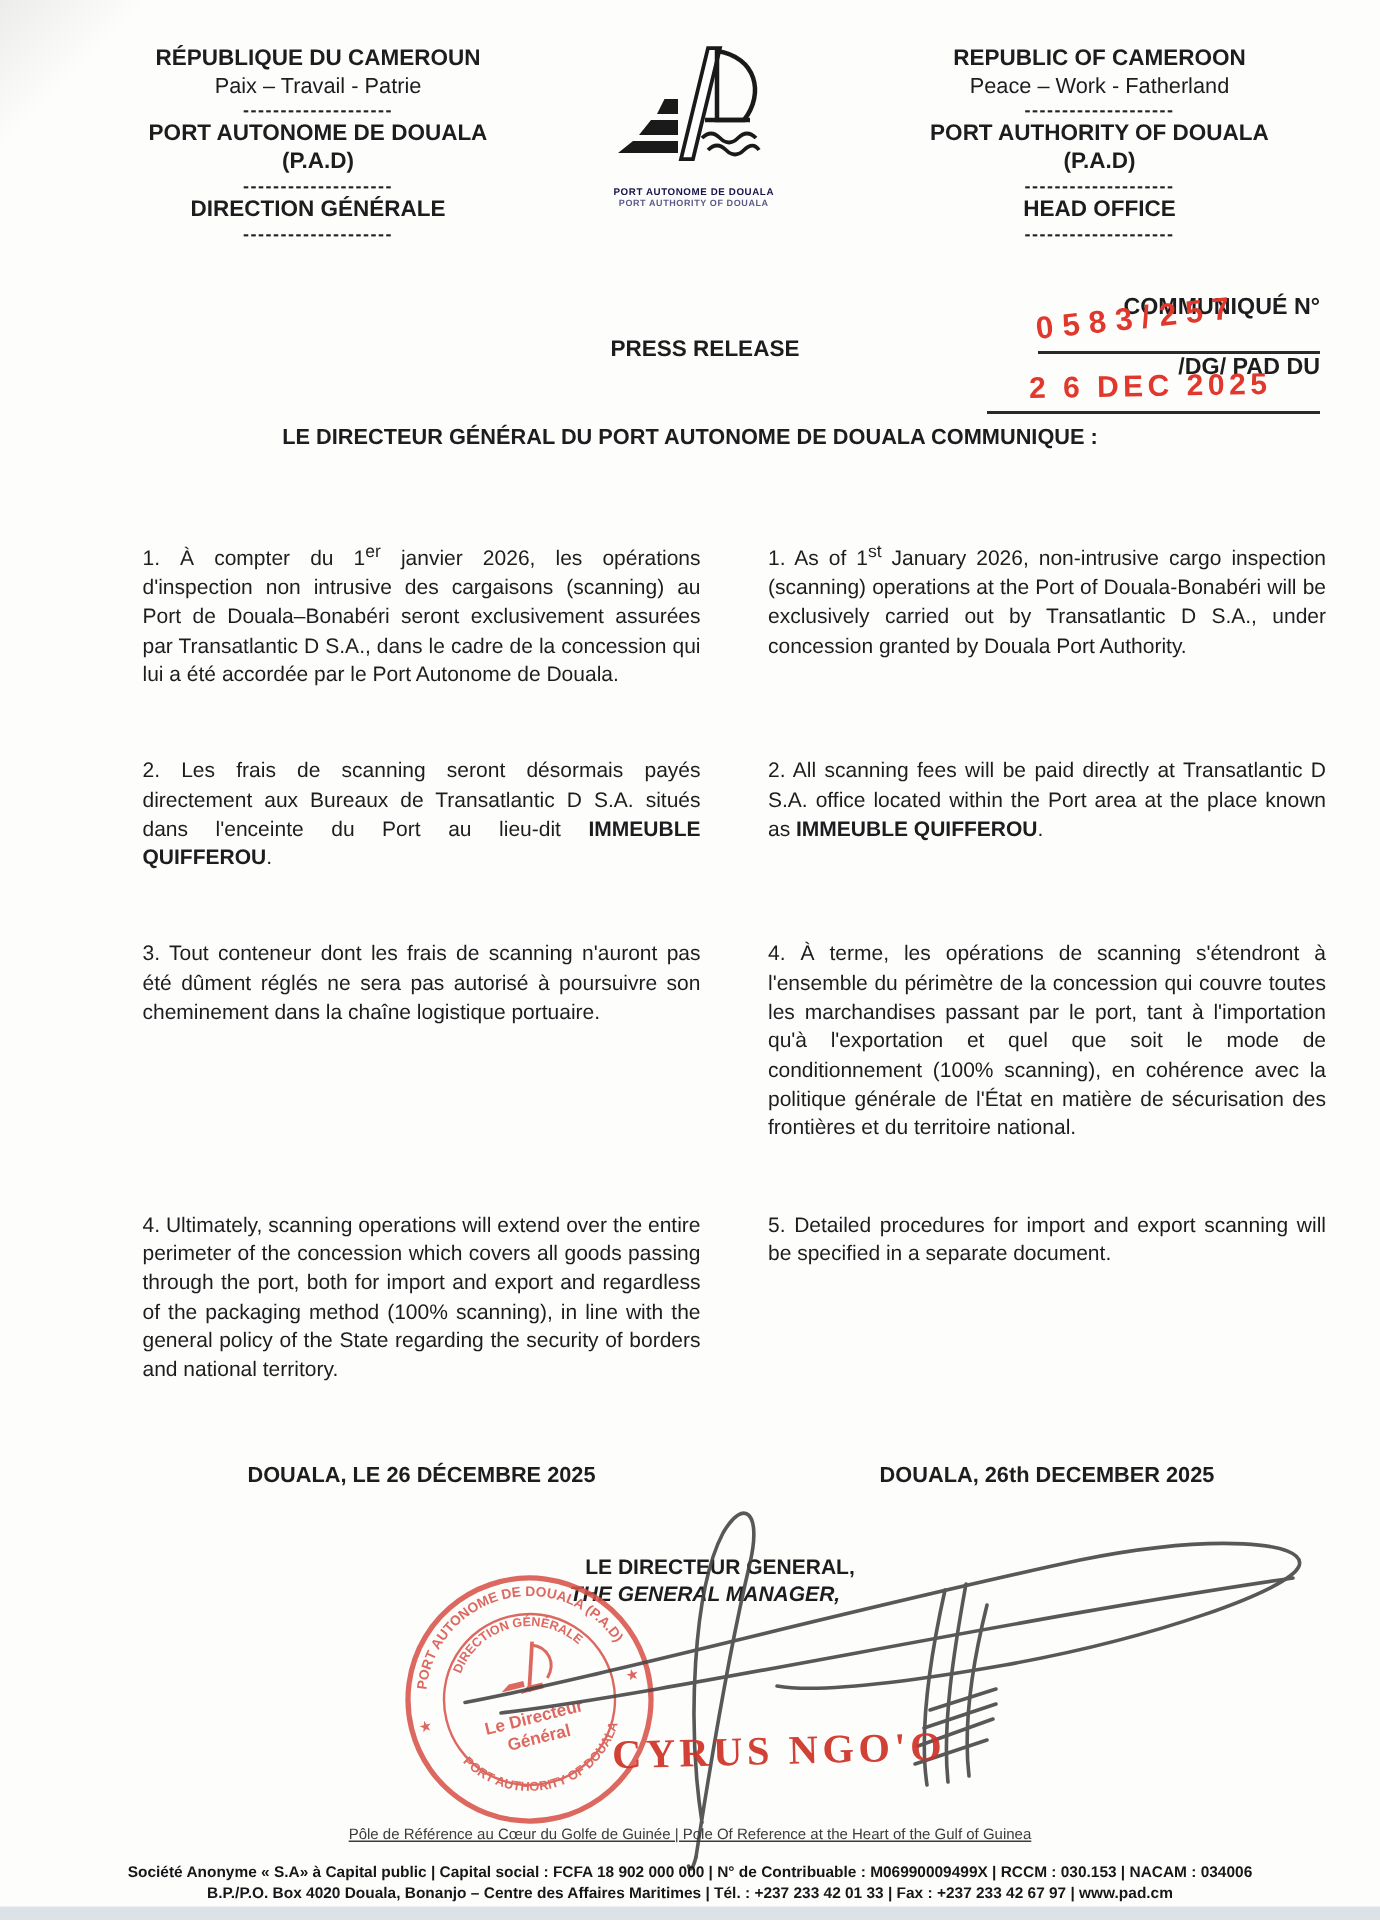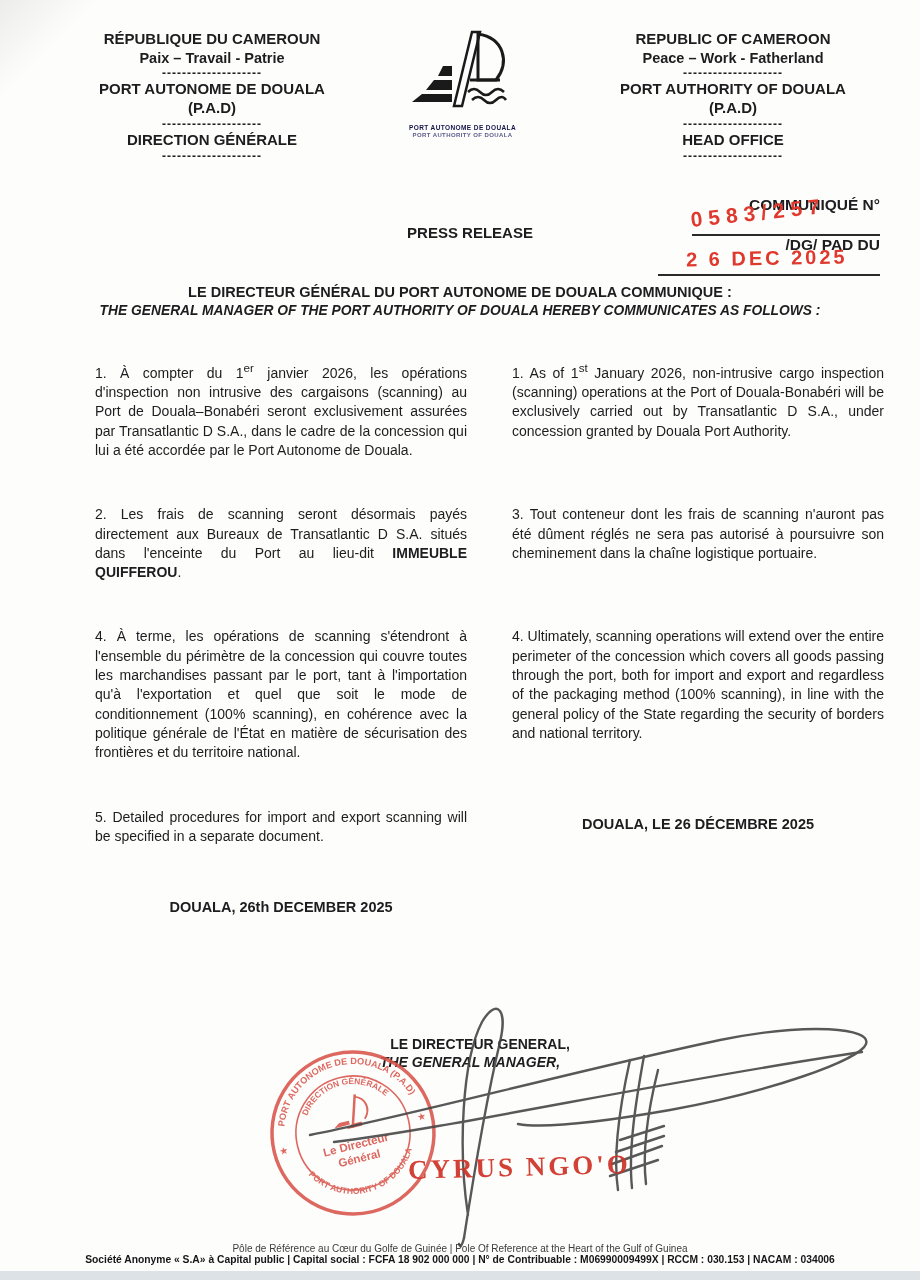--- a/index.html
+++ b/index.html
@@ -8,21 +8,21 @@
     background:linear-gradient(135deg,#ececea 0px,#fdfdfc 70px,#fdfdfc 100%);
     font-family:"Liberation Sans",sans-serif;color:#1d1d1f;overflow:hidden;padding-left:40px;
   }
   .edge-line{position:absolute;top:0;right:24px;width:2px;height:100%;background:#e4e4e2;}
   .bottom-strip{position:absolute;left:0;bottom:0;width:100%;height:9px;background:#dde2e6;}
 
   
   .hdr-col{position:absolute;top:30px;text-align:center;font-weight:bold;font-size:15px;line-height:1.25;}
   .hdr-left{left:62px;width:300px;}
   .hdr-right{left:588px;width:290px;}
-  .hdr-sub{font-weight:bold;font-size:14.5px;}
+  .hdr-sub{font-weight:normal;font-size:14.5px;}
   .divider{font-weight:bold;letter-spacing:1px;font-size:12px;color:#222;line-height:1.1;}
   .logo-wrap{position:absolute;left:400px;top:28px;width:125px;text-align:center;}
   .logo-caption{font-size:6.5px;font-weight:bold;color:#14144a;letter-spacing:.4px;line-height:1.3;}
   .logo-caption2{font-size:6px;color:#5a5a8a;letter-spacing:.4px;}
 
   
   .comm{position:absolute;left:200px;top:196px;width:680px;font-weight:bold;font-size:15.5px;white-space:nowrap;}
   .comm-row{display:flex;align-items:flex-end;flex-direction:column;}
   .uline{display:inline-block;border-bottom:2px solid #2a2a2a;position:relative;height:20px;}
   .uline-1{width:188px;}
@@ -54,21 +54,21 @@
   .sig-title-en{position:absolute;left:330px;top:1054px;width:280px;text-align:center;font-weight:bold;font-style:italic;font-size:14px;}
   .round-stamp{position:absolute;left:268px;top:1048px;width:170px;height:170px;transform:rotate(-14deg);opacity:.88;}
   .sig-name{
     position:absolute;left:408px;top:1152px;color:#cf3328;font-family:"Liberation Serif",serif;
     font-weight:bold;font-size:27px;letter-spacing:3px;transform:rotate(-1.5deg);opacity:.93;
   }
   .sig-svg{position:absolute;left:250px;top:1000px;width:640px;height:250px;pointer-events:none;}
 
   
   .footer{position:absolute;left:0;bottom:12px;width:920px;text-align:center;}
-  .footer-l1{font-size:10px;color:#3c3c3e;margin-bottom:0;}
+  .footer-l1{font-size:10px;color:#3c3c3e;margin-bottom:14px;text-decoration:underline;}
   .footer-l2{font-size:10.3px;font-weight:bold;color:#161618;margin-bottom:3px;}
   .footer-l3{font-size:10.3px;font-weight:bold;color:#161618;}
 </style>
 </head>
 <body>
 
 <div class="page">
   <div class="edge-line"></div>
 
   <div class="hdr-col hdr-left">
@@ -120,27 +120,27 @@
       </span>
       <span>/DG/ PAD DU</span>
       <span class="uline uline-2">
         <span class="stamp-date">2 6 DEC 2025</span>
       </span>
     </div>
   </div>
   <div class="press-release">PRESS RELEASE</div>
 
   <div class="head-fr">LE DIRECTEUR GÉNÉRAL DU PORT AUTONOME DE DOUALA COMMUNIQUE :</div>
-  <div class="head-en">THE GENERAL MANAGER OF THE PORT AUTHORITY OF DOUALA HEREBY COMMUNICATES AS FOLLOWS :</div>
 
   <div class="body-grid">
     <div class="para"><span>1. À compter du 1</span><sup>er</sup><span> janvier 2026, les opérations d'inspection non intrusive des cargaisons (scanning) au Port de Douala–Bonabéri seront exclusivement assurées par Transatlantic D S.A., dans le cadre de la concession qui lui a été accordée par le Port Autonome de Douala.</span></div>
     <div class="para"><span>1. As of 1</span><sup>st</sup><span> January 2026, non-intrusive cargo inspection (scanning) operations at the Port of Douala-Bonabéri will be exclusively carried out by Transatlantic D S.A., under concession granted by Douala Port Authority.</span></div>
 
     <div class="para"><span>2. Les frais de scanning seront désormais payés directement aux Bureaux de Transatlantic D S.A. situés dans l'enceinte du Port au lieu-dit </span><b>IMMEUBLE QUIFFEROU</b><span>.</span></div>
+    <div class="para"><span>2. All scanning fees will be paid directly at Transatlantic D S.A. office located within the Port area at the place known as </span><b>IMMEUBLE QUIFFEROU</b><span>.</span></div>
 
     <div class="para">3. Tout conteneur dont les frais de scanning n'auront pas été dûment réglés ne sera pas autorisé à poursuivre son cheminement dans la chaîne logistique portuaire.</div>
 
     <div class="para">4. À terme, les opérations de scanning s'étendront à l'ensemble du périmètre de la concession qui couvre toutes les marchandises passant par le port, tant à l'importation qu'à l'exportation et quel que soit le mode de conditionnement (100% scanning), en cohérence avec la politique générale de l'État en matière de sécurisation des frontières et du territoire national.</div>
     <div class="para">4. Ultimately, scanning operations will extend over the entire perimeter of the concession which covers all goods passing through the port, both for import and export and regardless of the packaging method (100% scanning), in line with the general policy of the State regarding the security of borders and national territory.</div>
 
     <div class="para">5. Detailed procedures for import and export scanning will be specified in a separate document.</div>
 
     <div class="dateline">DOUALA, LE 26 DÉCEMBRE 2025</div>
     <div class="dateline">DOUALA, 26th DECEMBER 2025</div>
@@ -186,16 +186,17 @@
       <path d="M380,60 C372,96 362,150 368,190 M394,56 C386,100 378,150 382,188 M408,70 C398,110 392,150 396,184"></path>
       <path d="M370,140 l44,-14 M366,152 l48,-16 M362,164 l50,-18 M360,176 l48,-16"></path>
     </g>
   </svg>
 
   <div class="sig-name">CYRUS NGO'O</div>
 
   <div class="footer">
     <div class="footer-l1">Pôle de Référence au Cœur du Golfe de Guinée   |   Pole Of Reference at the Heart of the Gulf of Guinea</div>
     <div class="footer-l2">Société Anonyme « S.A» à Capital public   |   Capital social : FCFA 18 902 000 000   |   N° de Contribuable : M06990009499X   |   RCCM : 030.153   |   NACAM : 034006</div>
+    <div class="footer-l3">B.P./P.O. Box 4020 Douala, Bonanjo – Centre des Affaires Maritimes   |   Tél. : +237 233 42 01 33   |   Fax : +237 233 42 67 97   |   www.pad.cm</div>
   </div>
 
   <div class="bottom-strip"></div>
 </div>
 
 </body></html>

